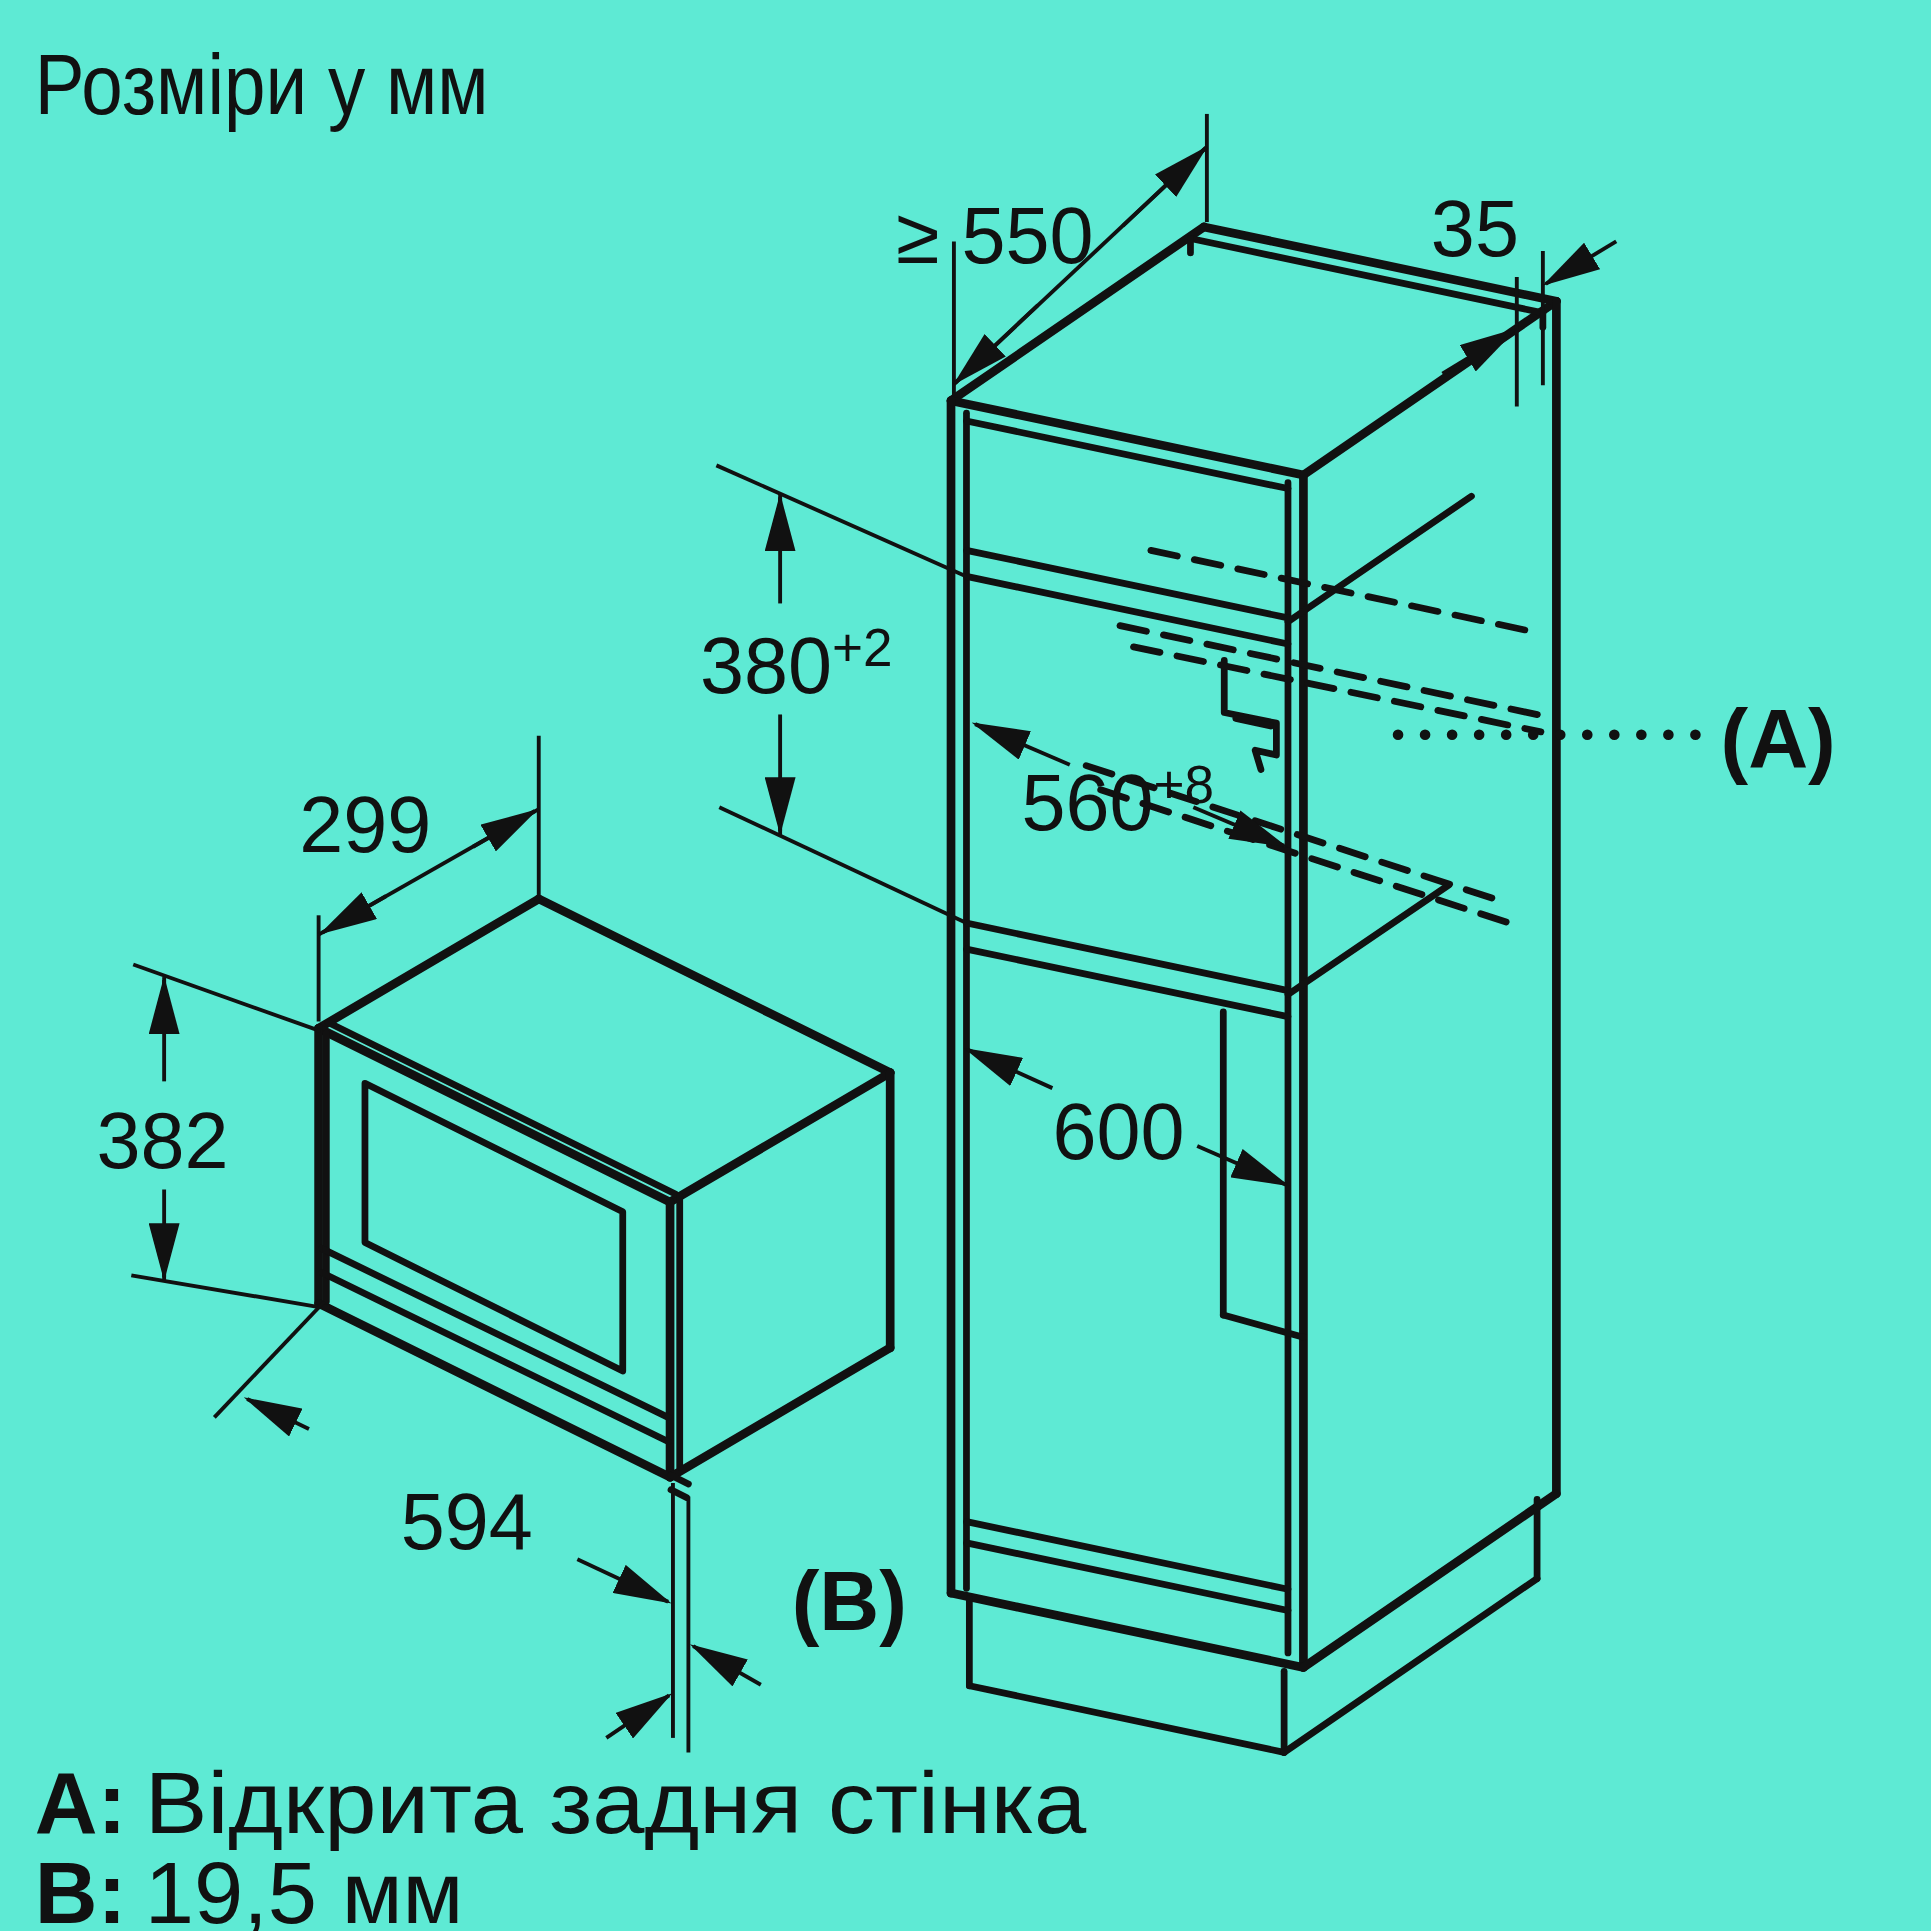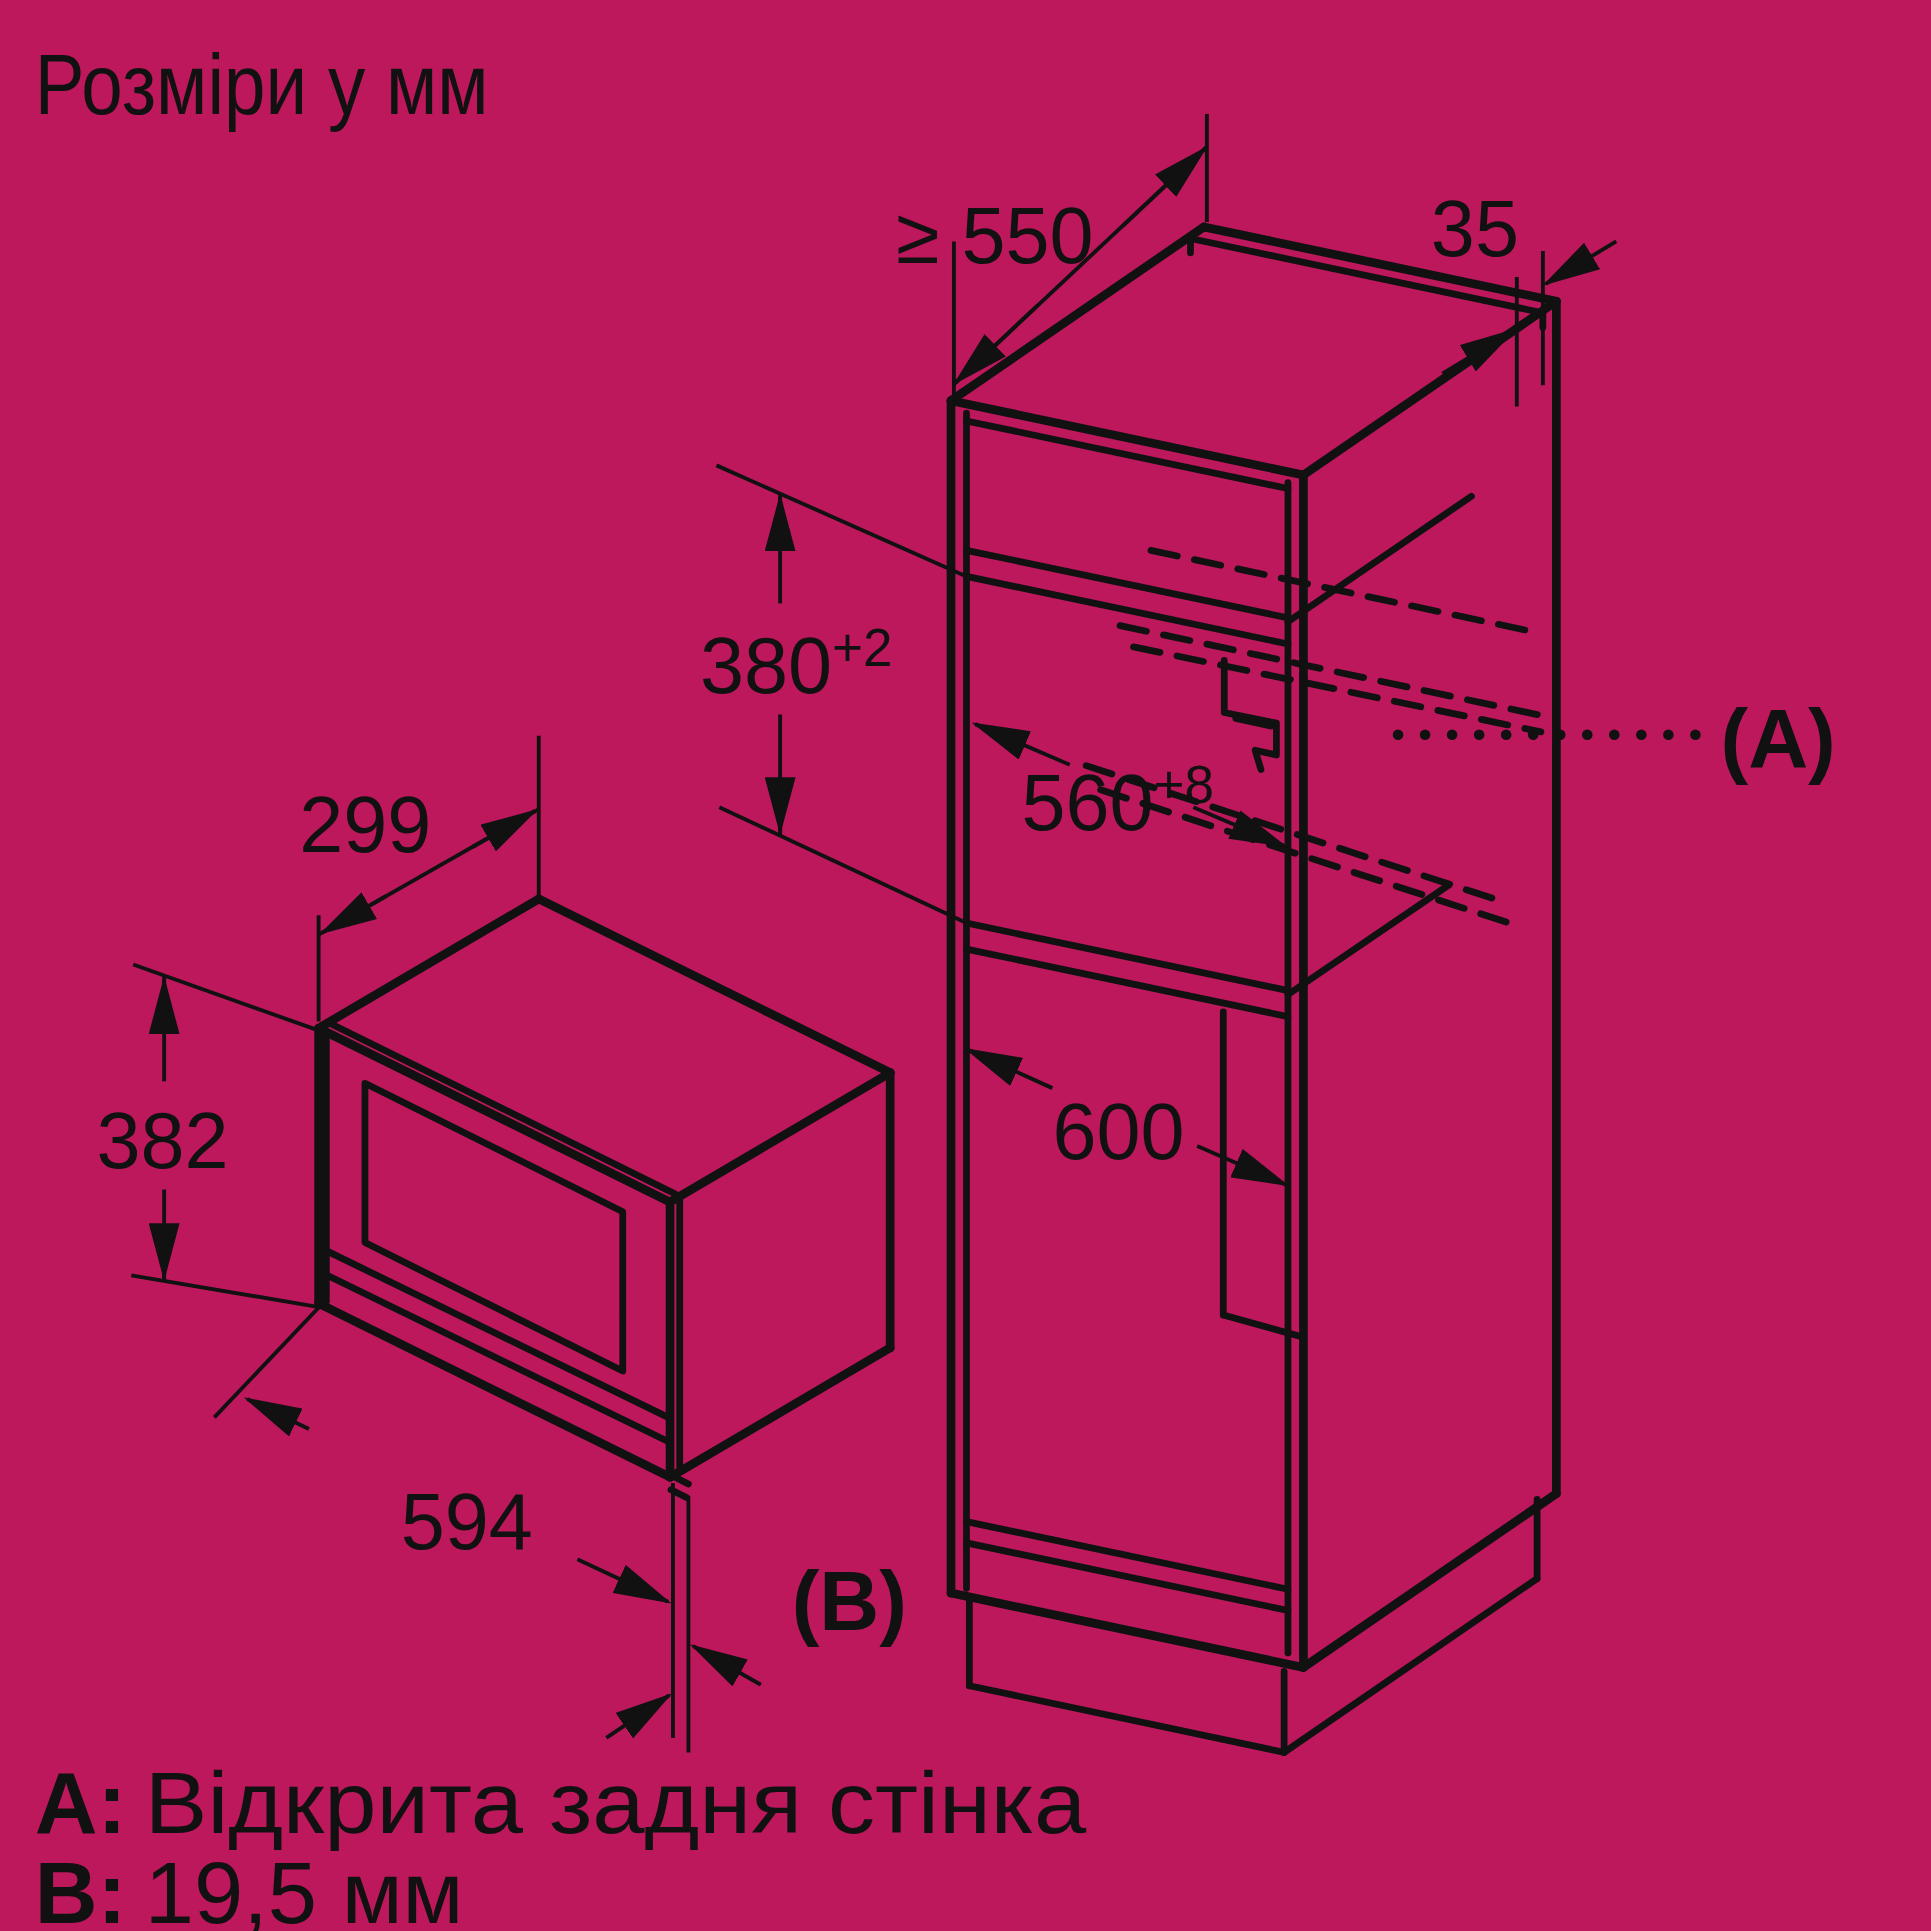--- a/index.html
+++ b/index.html
@@ -1,16 +1,16 @@
 <!DOCTYPE html>
 <html><head>
 <meta charset="utf-8">
 <style>
   html,body{margin:0;padding:0;background:#ffffff;}
-  .page{width:1931px;height:1931px;position:relative;background:#be185d;overflow:hidden;}
+  .page{width:1931px;height:1931px;position:relative;background:#5eead4;overflow:hidden;}
   svg{display:block;}
   text{font-family:"Liberation Sans","DejaVu Sans",sans-serif;fill:#111;}
   .dimtxt{font-size:82px;}
   .suptxt{font-size:55px;}
   .reftxt{font-size:86px;font-weight:bold;}
   .titletxt{font-size:88px;}
   .legendtxt{font-size:90px;}
   .legendkey{font-weight:bold;}
 </style>
 </head>

